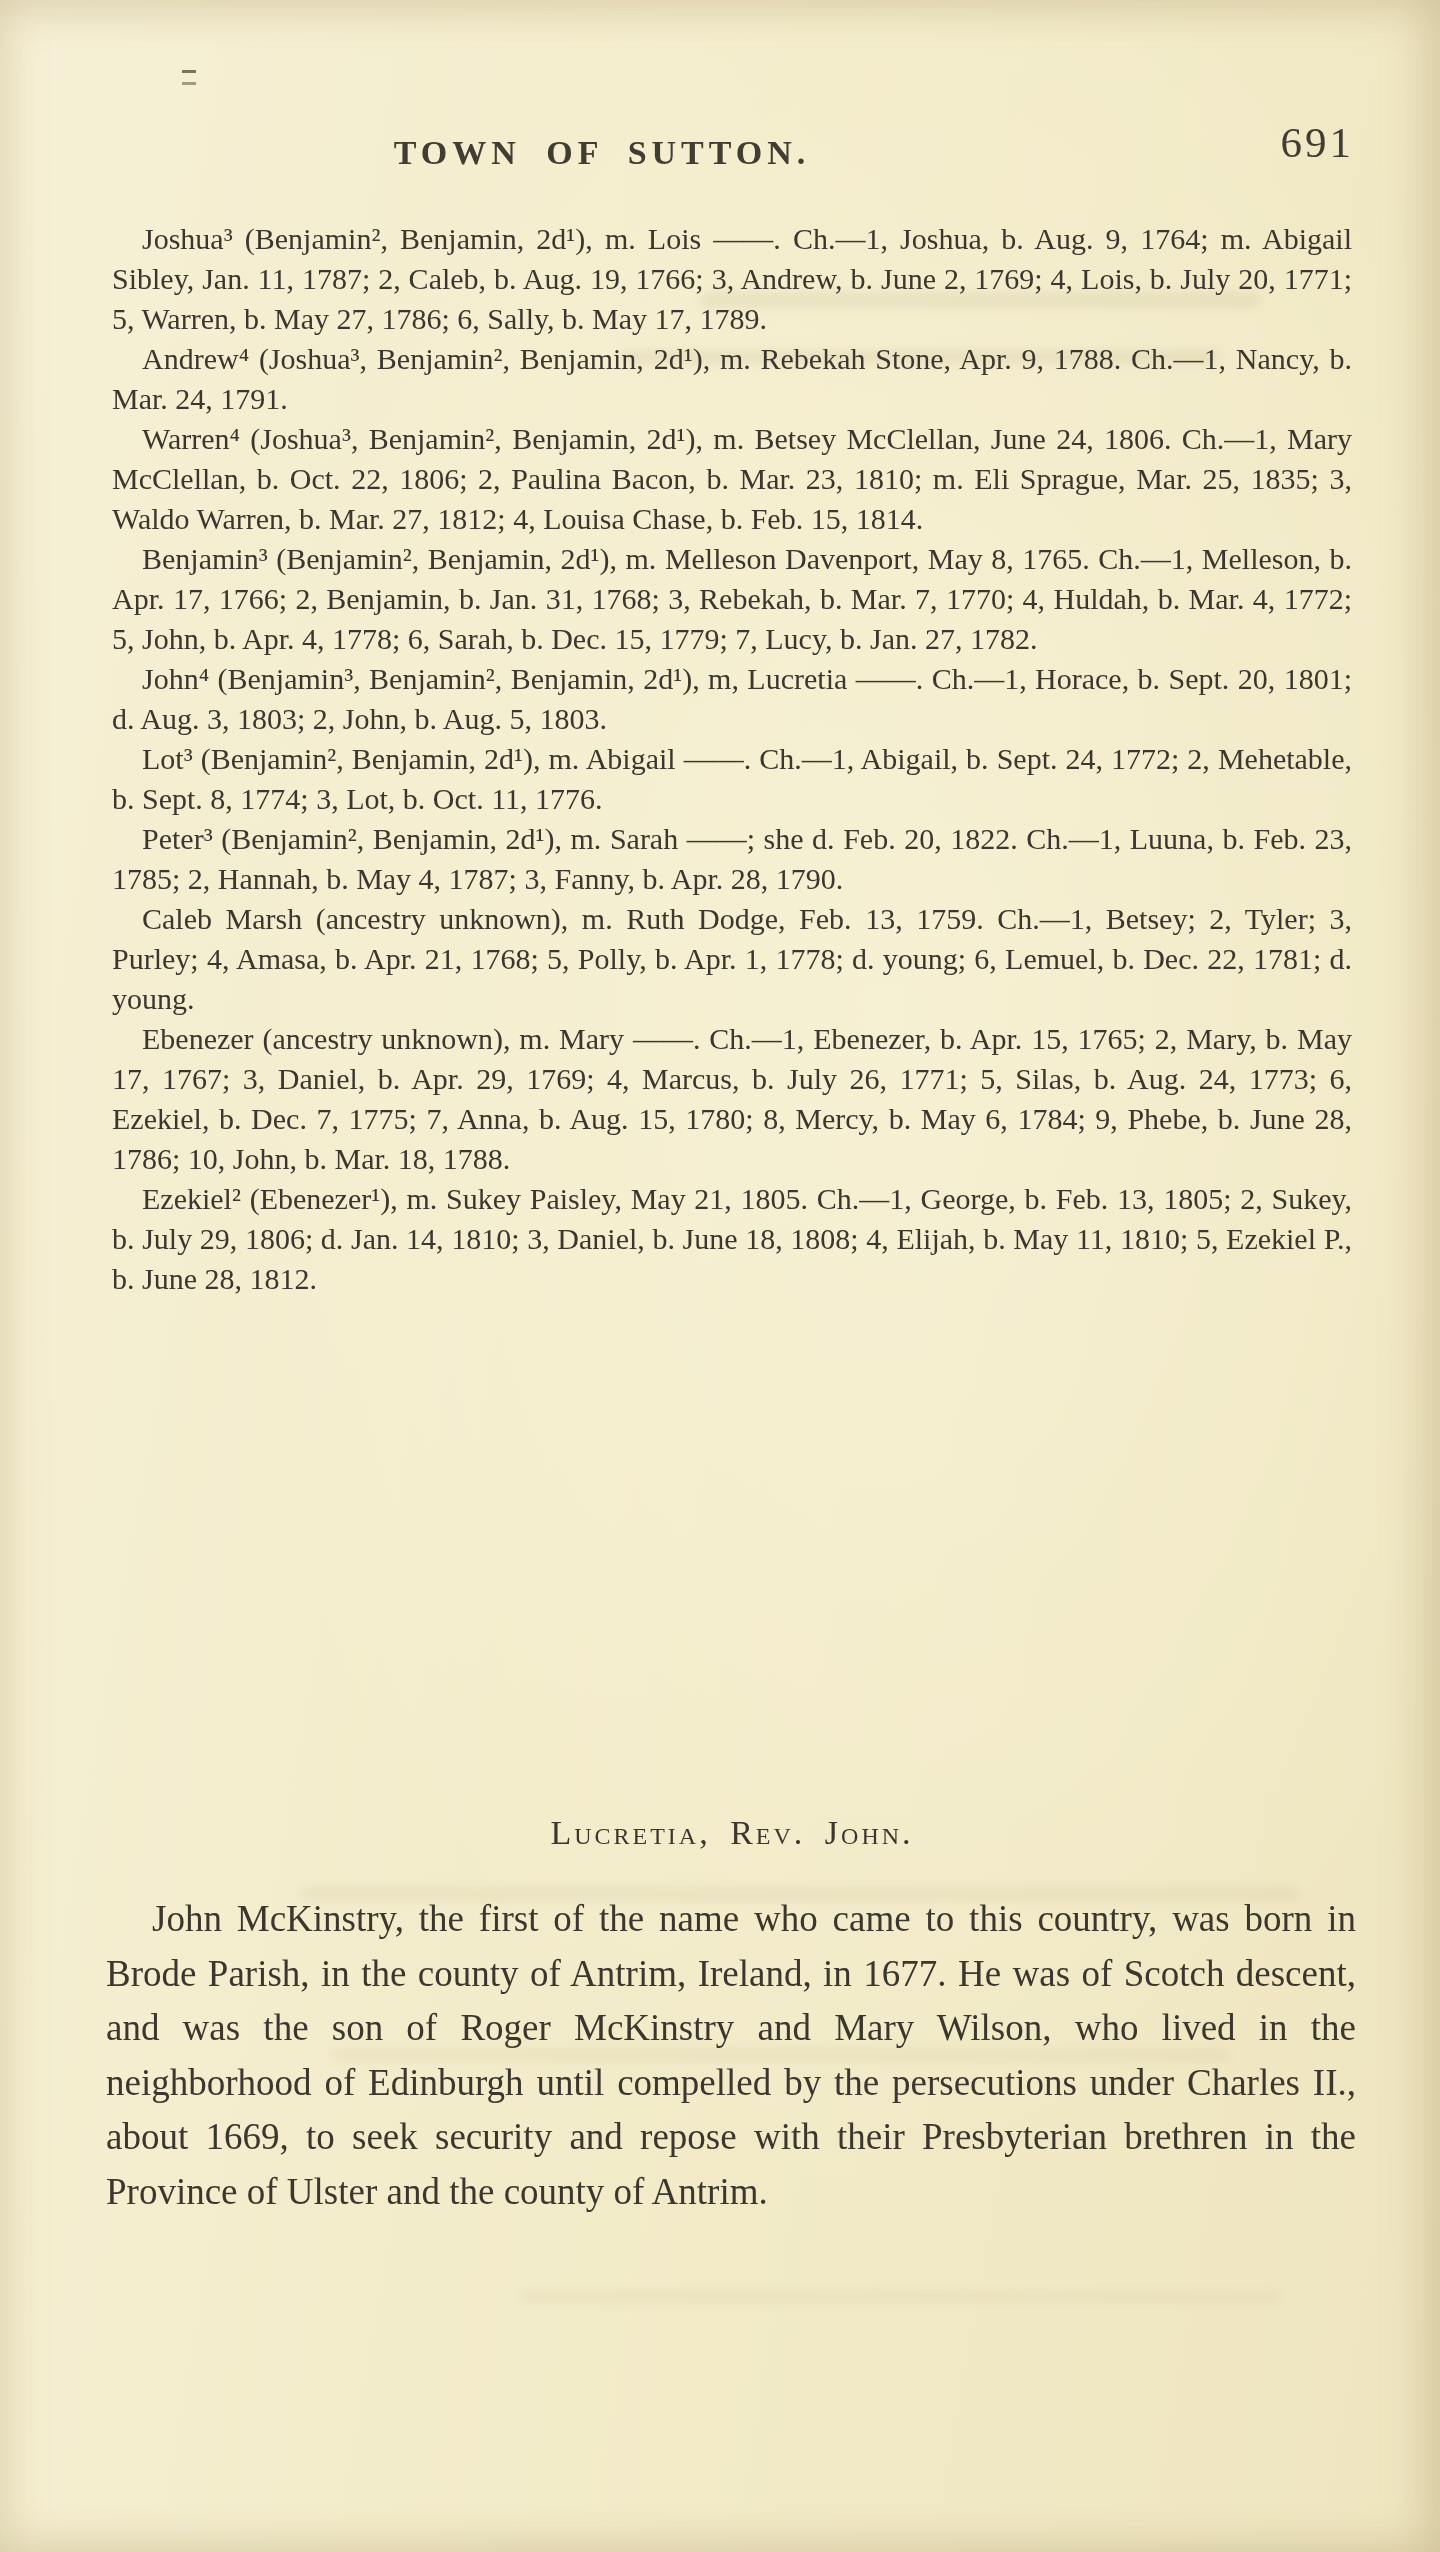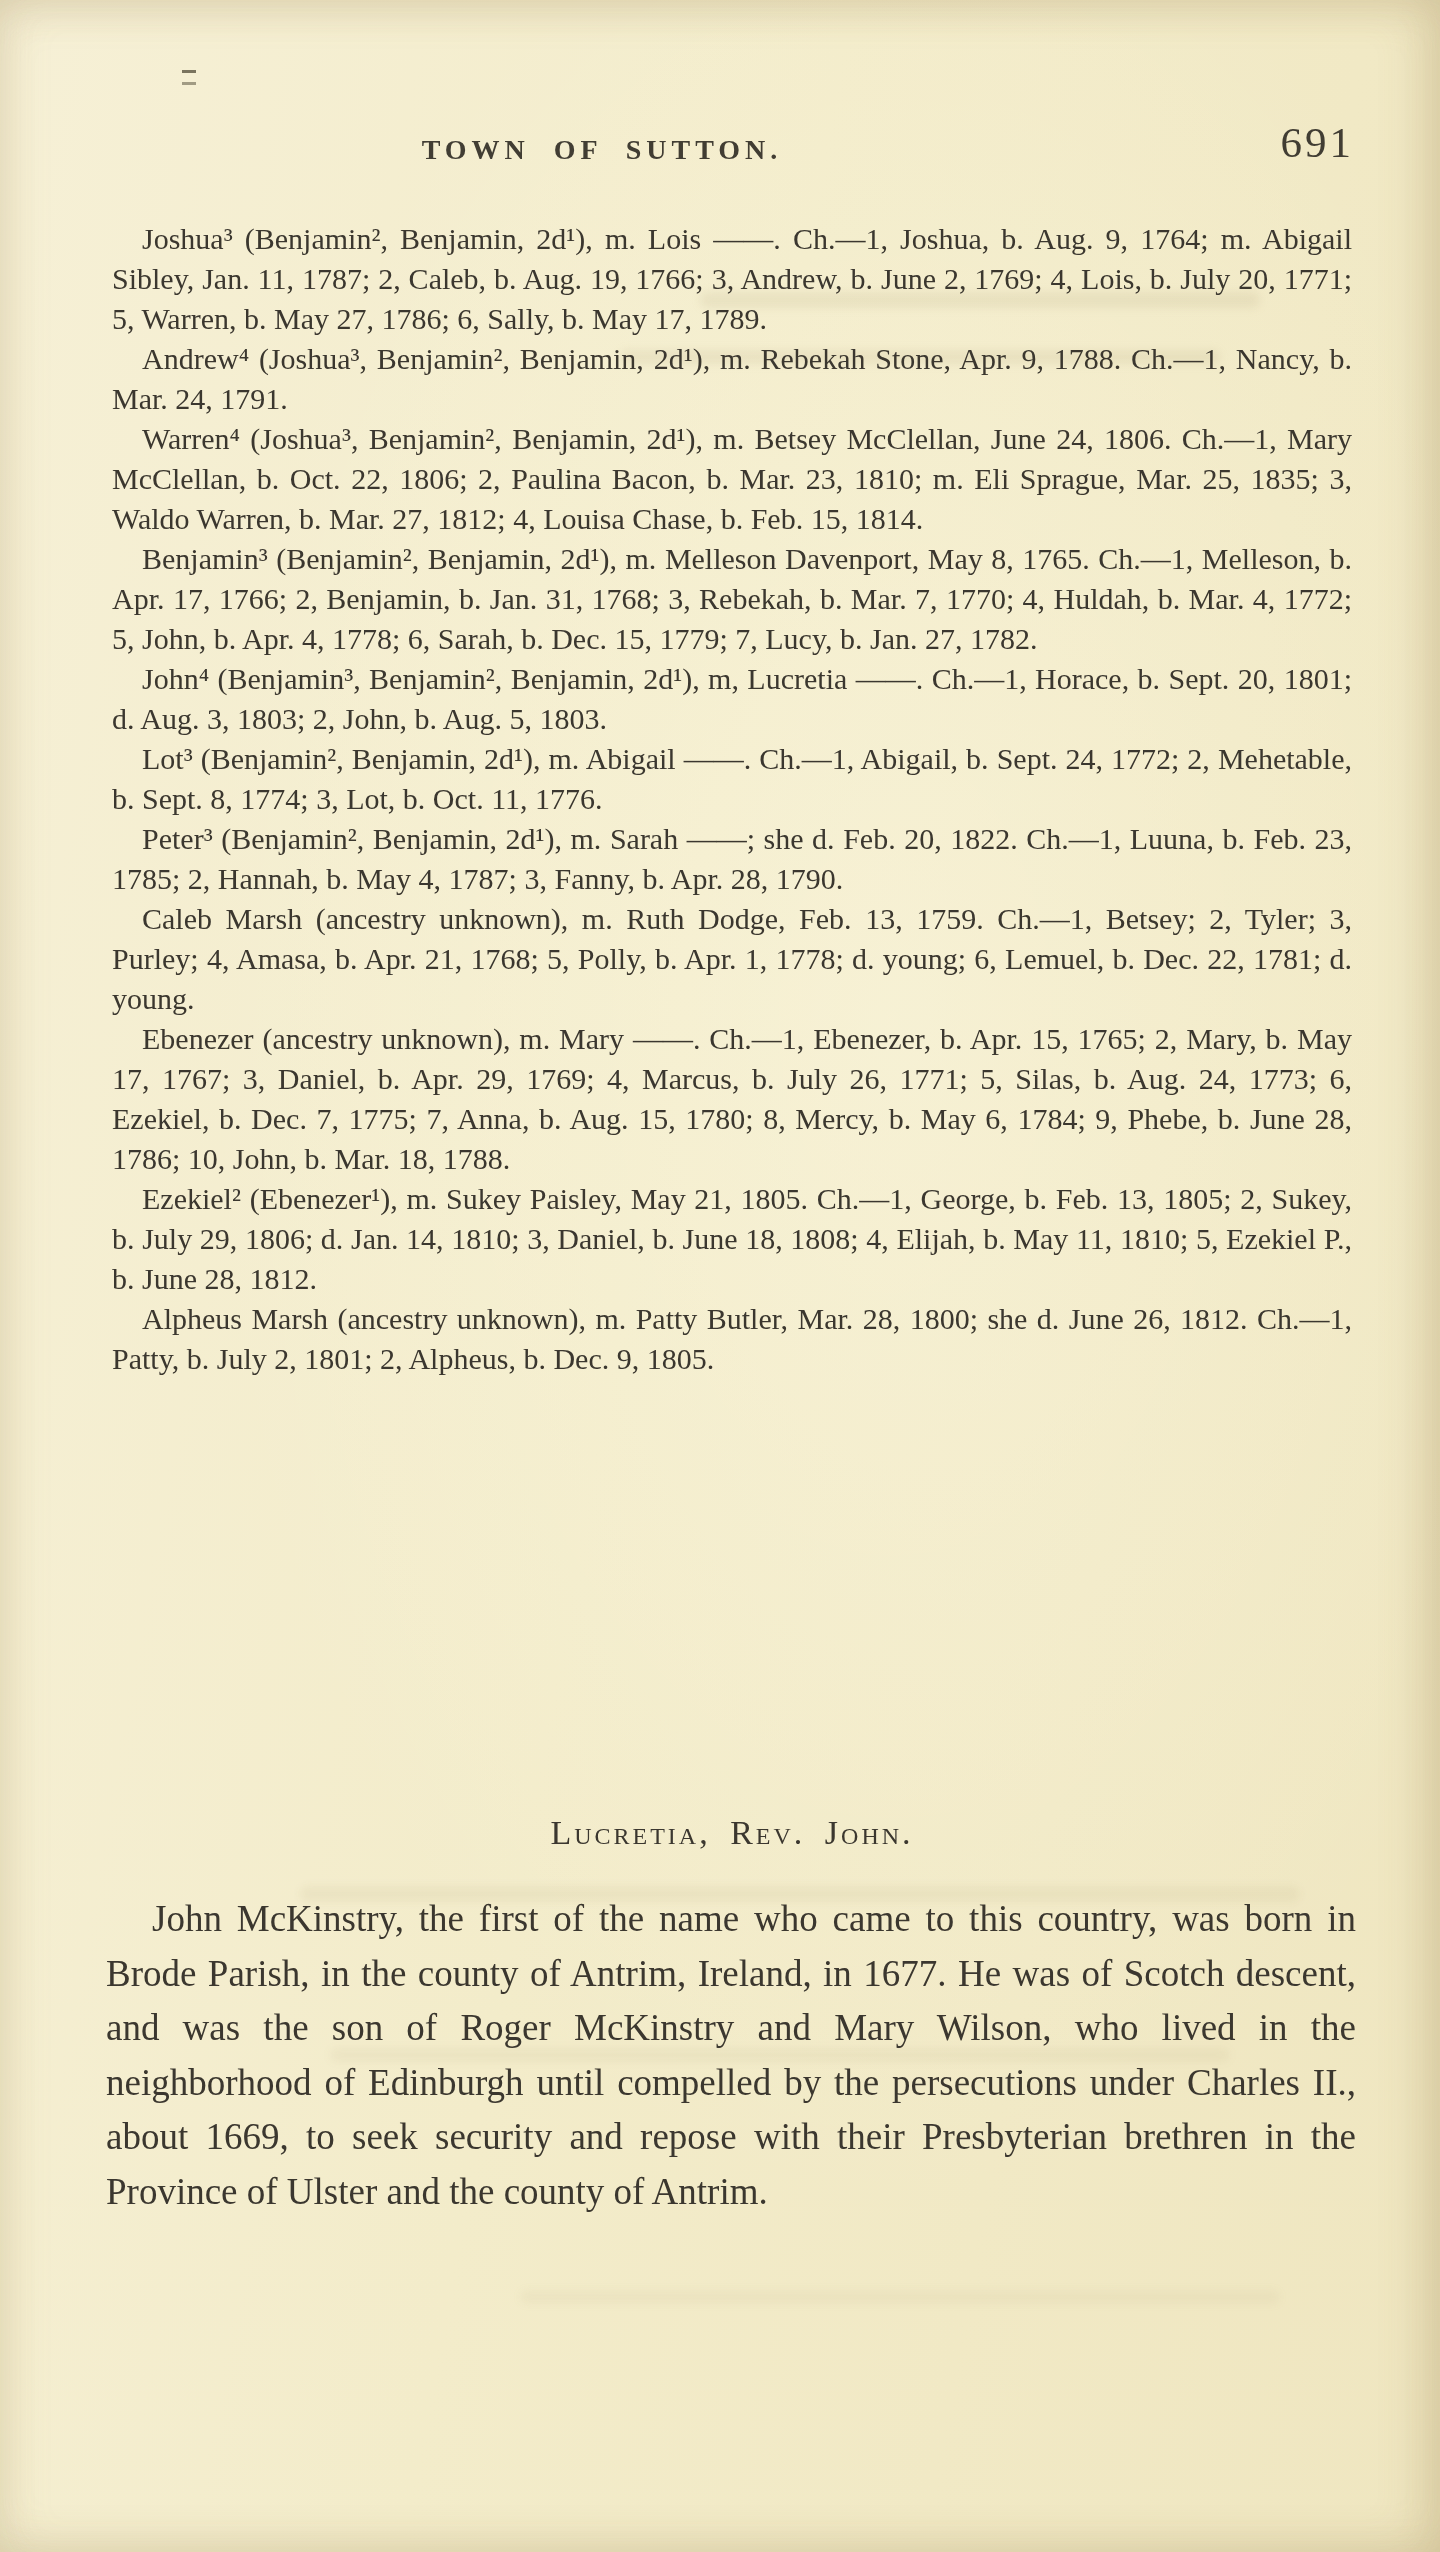--- a/index.html
+++ b/index.html
@@ -16,21 +16,21 @@
   .page::after {
     content:""; position:absolute; inset:0; pointer-events:none;
     box-shadow:
       inset -20px 0 45px rgba(140,115,60,.16),
       inset 0 14px 40px rgba(170,150,100,.10),
       inset 0 -14px 40px rgba(170,150,100,.08),
       inset 18px 0 40px rgba(190,170,120,.08);
   }
   .running-head-title {
     position:absolute; top:134px; left:602px; transform:translateX(-50%);
-    font-size:28px; font-weight:bold; letter-spacing:5px; word-spacing:12px;
+    font-size:34px; font-weight:bold; letter-spacing:5px; word-spacing:12px;
     white-space:nowrap; color:#413d33;
   }
   .page-number {
     position:absolute; top:118px; right:86px;
     font-size:43px; letter-spacing:3px; color:#413d33;
   }
   .genealogy {
     position:absolute; top:219px; left:112px; width:1240px;
     font-size:30px; line-height:40px; text-align:justify;
     color:#3b372f;
@@ -82,21 +82,20 @@
     <p>Joshua³ (Benjamin², Benjamin, 2d¹), m. Lois ——.  Ch.—1, Joshua, b. Aug. 9, 1764; m. Abigail Sibley, Jan. 11, 1787; 2, Caleb, b. Aug. 19, 1766; 3, Andrew, b. June 2, 1769; 4, Lois, b. July 20, 1771; 5, Warren, b. May 27, 1786; 6, Sally, b. May 17, 1789.</p>
     <p>Andrew⁴ (Joshua³, Benjamin², Benjamin, 2d¹), m. Rebekah Stone, Apr. 9, 1788.  Ch.—1, Nancy, b. Mar. 24, 1791.</p>
     <p>Warren⁴ (Joshua³, Benjamin², Benjamin, 2d¹), m. Betsey McClellan, June 24, 1806.  Ch.—1, Mary McClellan, b. Oct. 22, 1806; 2, Paulina Bacon, b. Mar. 23, 1810; m. Eli Sprague, Mar. 25, 1835; 3, Waldo Warren, b. Mar. 27, 1812; 4, Louisa Chase, b. Feb. 15, 1814.</p>
     <p>Benjamin³ (Benjamin², Benjamin, 2d¹), m. Melleson Davenport, May 8, 1765.  Ch.—1, Melleson, b. Apr. 17, 1766; 2, Benjamin, b. Jan. 31, 1768; 3, Rebekah, b. Mar. 7, 1770; 4, Huldah, b. Mar. 4, 1772; 5, John, b. Apr. 4, 1778; 6, Sarah, b. Dec. 15, 1779; 7, Lucy, b. Jan. 27, 1782.</p>
     <p>John⁴ (Benjamin³, Benjamin², Benjamin, 2d¹), m, Lucretia ——.  Ch.—1, Horace, b. Sept. 20, 1801; d. Aug. 3, 1803; 2, John, b. Aug. 5, 1803.</p>
     <p>Lot³ (Benjamin², Benjamin, 2d¹), m. Abigail ——.  Ch.—1, Abigail, b. Sept. 24, 1772; 2, Mehetable, b. Sept. 8, 1774; 3, Lot, b. Oct. 11, 1776.</p>
     <p>Peter³ (Benjamin², Benjamin, 2d¹), m. Sarah ——; she d. Feb. 20, 1822.  Ch.—1, Luuna, b. Feb. 23, 1785; 2, Hannah, b. May 4, 1787; 3, Fanny, b. Apr. 28, 1790.</p>
     <p>Caleb Marsh (ancestry unknown), m. Ruth Dodge, Feb. 13, 1759.  Ch.—1, Betsey; 2, Tyler; 3, Purley; 4, Amasa, b. Apr. 21, 1768; 5, Polly, b. Apr. 1, 1778; d. young; 6, Lemuel, b. Dec. 22, 1781; d. young.</p>
     <p>Ebenezer (ancestry unknown), m. Mary ——.  Ch.—1, Ebenezer, b. Apr. 15, 1765; 2, Mary, b. May 17, 1767; 3, Daniel, b. Apr. 29, 1769; 4, Marcus, b. July 26, 1771; 5, Silas, b. Aug. 24, 1773; 6, Ezekiel, b. Dec. 7, 1775; 7, Anna, b. Aug. 15, 1780; 8, Mercy, b. May 6, 1784; 9, Phebe, b. June 28, 1786; 10, John, b. Mar. 18, 1788.</p>
     <p>Ezekiel² (Ebenezer¹), m. Sukey Paisley, May 21, 1805.  Ch.—1, George, b. Feb. 13, 1805; 2, Sukey, b. July 29, 1806; d. Jan. 14, 1810; 3, Daniel, b. June 18, 1808; 4, Elijah, b. May 11, 1810; 5, Ezekiel P., b. June 28, 1812.</p>
-    <p>Alpheus Marsh (ancestry unknown), m. Patty Butler, Mar. 28, 1800; she d. June 26, 1812.  Ch.—1, Patty, b. July 2, 1801; 2, Alpheus, b. Dec. 9, 1805.</p>
   </div>
 
   <div class="section-heading">Lucretia, Rev. John.</div>
 
   <div class="bio">
     <p>John McKinstry, the first of the name who came to this country, was born in Brode Parish, in the county of Antrim, Ireland, in 1677.  He was of Scotch descent, and was the son of Roger McKinstry and Mary Wilson, who lived in the neighborhood of Edinburgh until compelled by the persecutions under Charles II., about 1669, to seek security and repose with their Presbyterian brethren in the Province of Ulster and the county of Antrim.</p>
   </div>
 
 </div>
 

